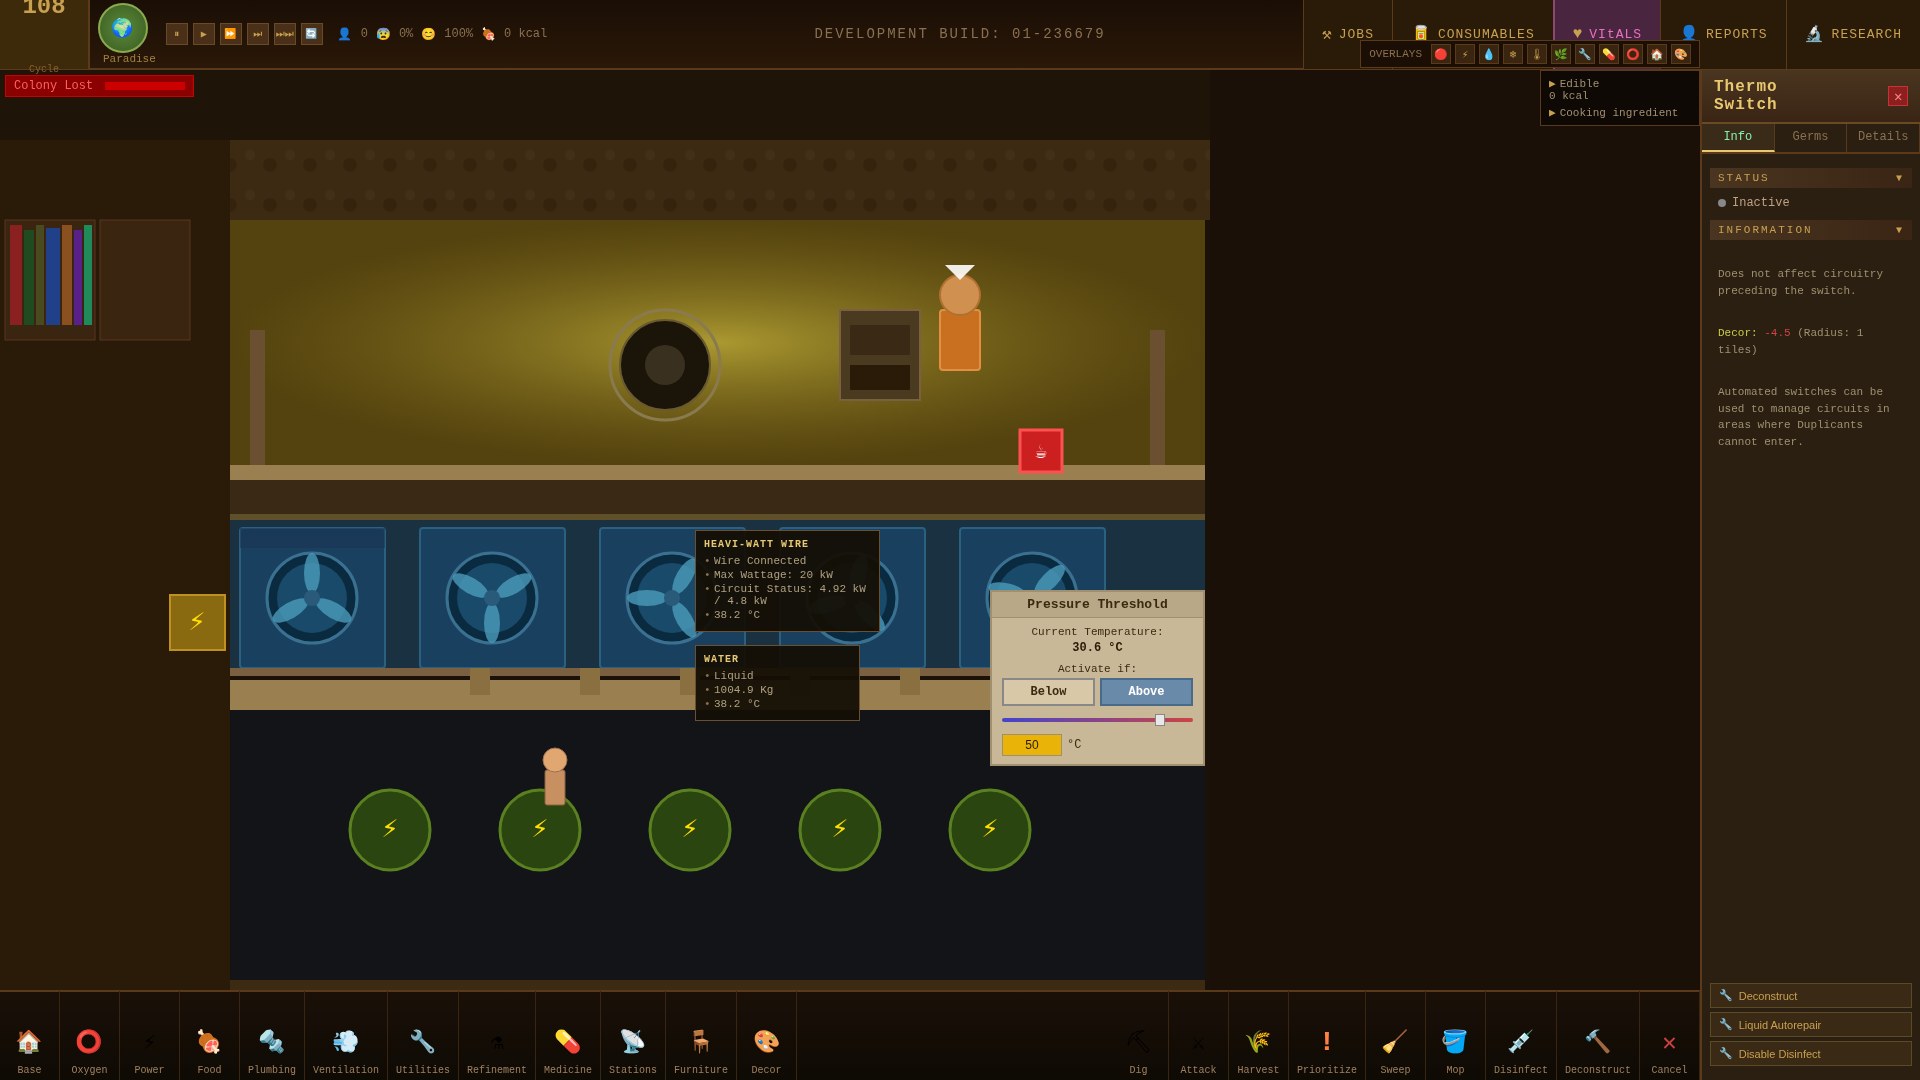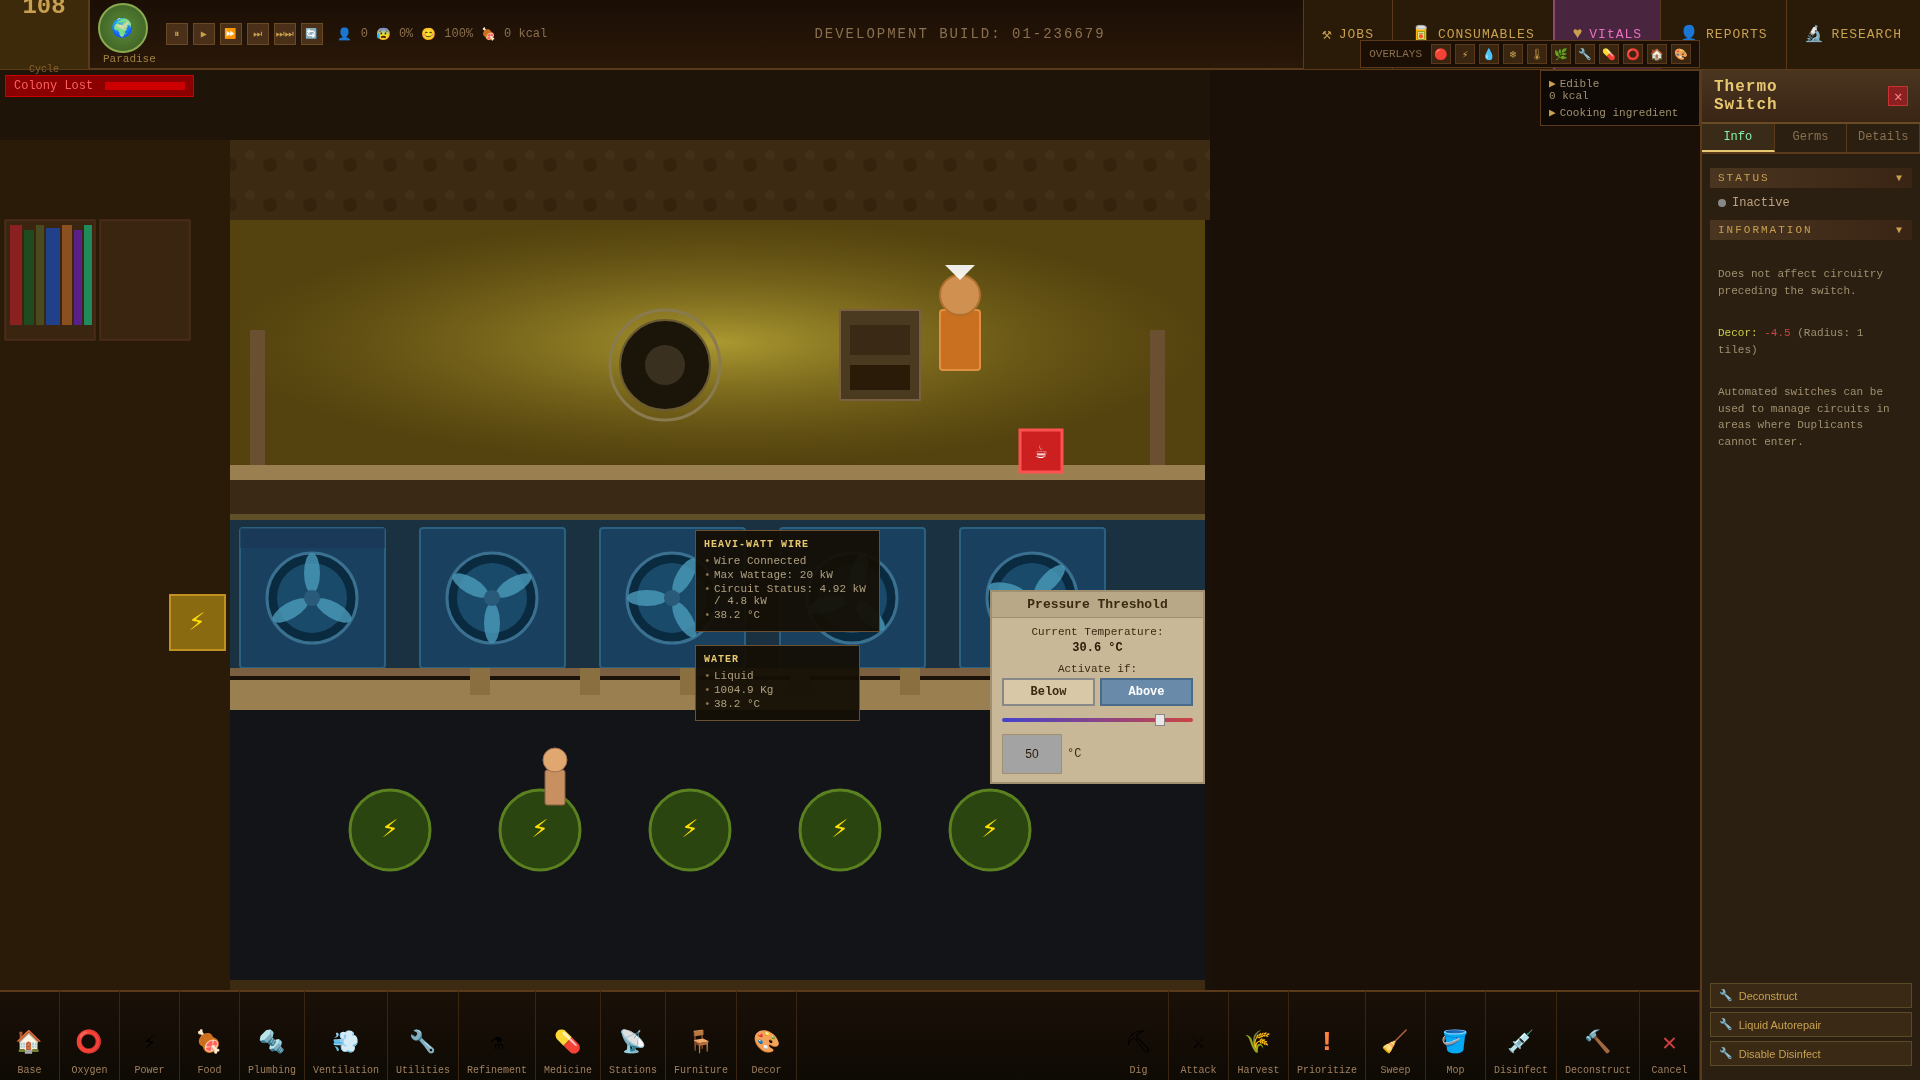--- a/index.html
+++ b/index.html
@@ -407,22 +407,22 @@
     }
 
     .popup-input-row {
       display: flex;
       align-items: center;
       gap: 5px;
     }
 
     .popup-input {
       width: 60px;
-      padding: 12px;
-      background: #a3a3a3;
+      padding: 3px;
+      background: #eab308;
       border: 1px solid #a09070;
       color: #2a1a05;
       font-size: 12px;
       text-align: center;
     }
 
     .popup-unit {
       color: #3a2a10;
       font-size: 12px;
     }

